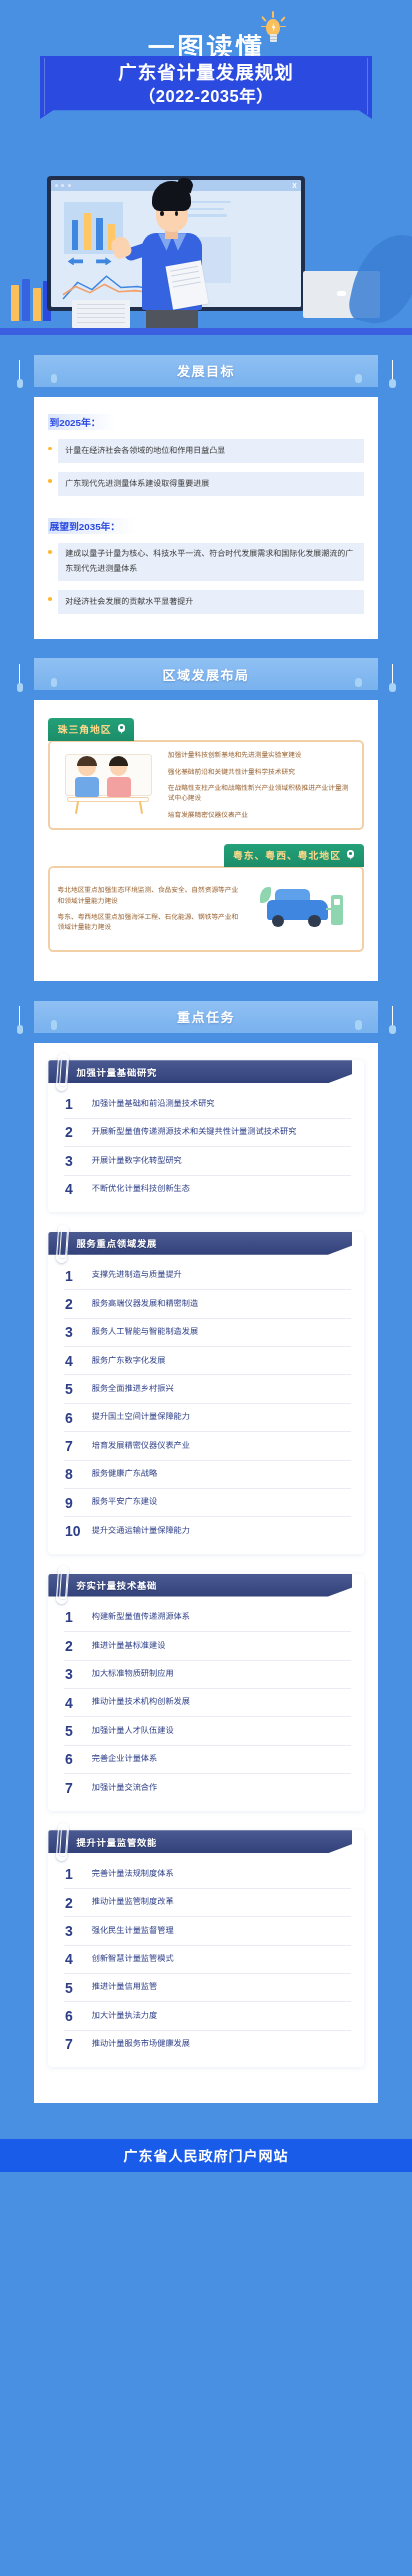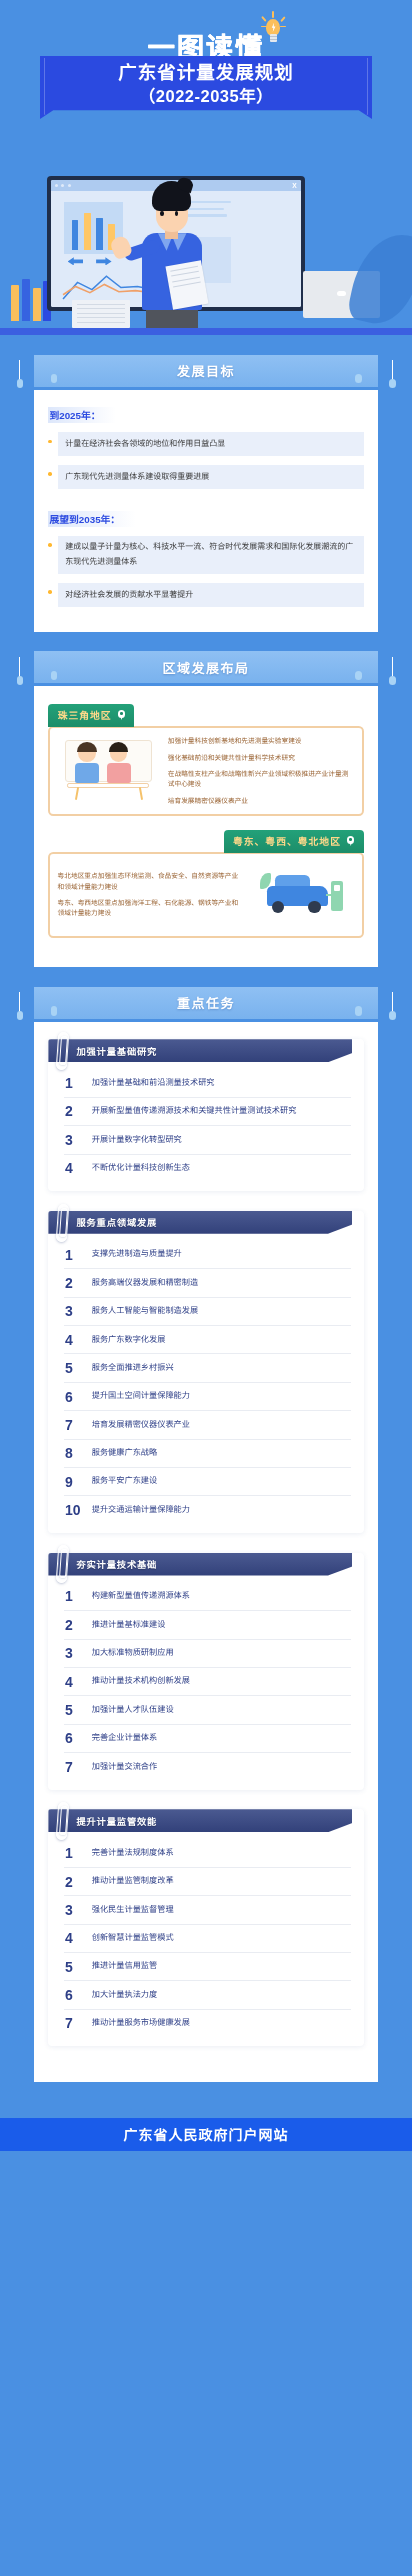--- a/index.html
+++ b/index.html
@@ -58,21 +58,21 @@
   .r3 { left: 19.6px; top: 4.1px;  width: 1.5px; height: 6.2px; transform: rotate(40deg); }
   .r4 { left: -1.5px; top: 13.4px; width: 6.2px; height: 1.5px; }
   .r5 { left: 18px; top: 13.4px; width: 6.2px; height: 1.5px; }
 
   .kicker {
     position: absolute;
     top: 26px;
     left: 0; right: 0;
     text-align: center;
     font-size: 27px;
-    font-weight: bold;
+    font-weight: normal;
     color: #ffffff;
     letter-spacing: 2.1px;
     text-shadow: 0 0 0 #fff;
     -webkit-text-stroke: 0.5px #fff;
   }
   .ribbon {
     position: absolute;
     top: 56px;
     left: 40px;
     width: 332px;
@@ -228,21 +228,21 @@
   .pin-r { right: 16.5px; top: 19.6px; }
   .cord { position: absolute; width: 1px; background: #fff; }
   .cord-l { left: 19px; top: 25px; height: 23px; }
   .cord-r { right: 19px; top: 25px; height: 23px; }
   .pin2 { position: absolute; width: 6.7px; height: 9.3px; background: #a9d3f5; border-radius: 3.6px; }
   .pin2-l { left: 16.5px; top: 44px; }
   .pin2-r { right: 16.5px; top: 44px; }
 
   .panel {
     position: relative;
-    margin: 3px auto 0;
+    margin: 10px auto 0;
     width: 344px;
     background: #ffffff;
     padding: 17.5px 14.4px 15.5px;
   }
 
   
   .goal-head {
     display: inline-block;
     font-size: 9.8px; font-weight: bold; color: #2b4ae0;
     background: linear-gradient(90deg, #dde7fb 0%, rgba(221,231,251,0) 100%);

